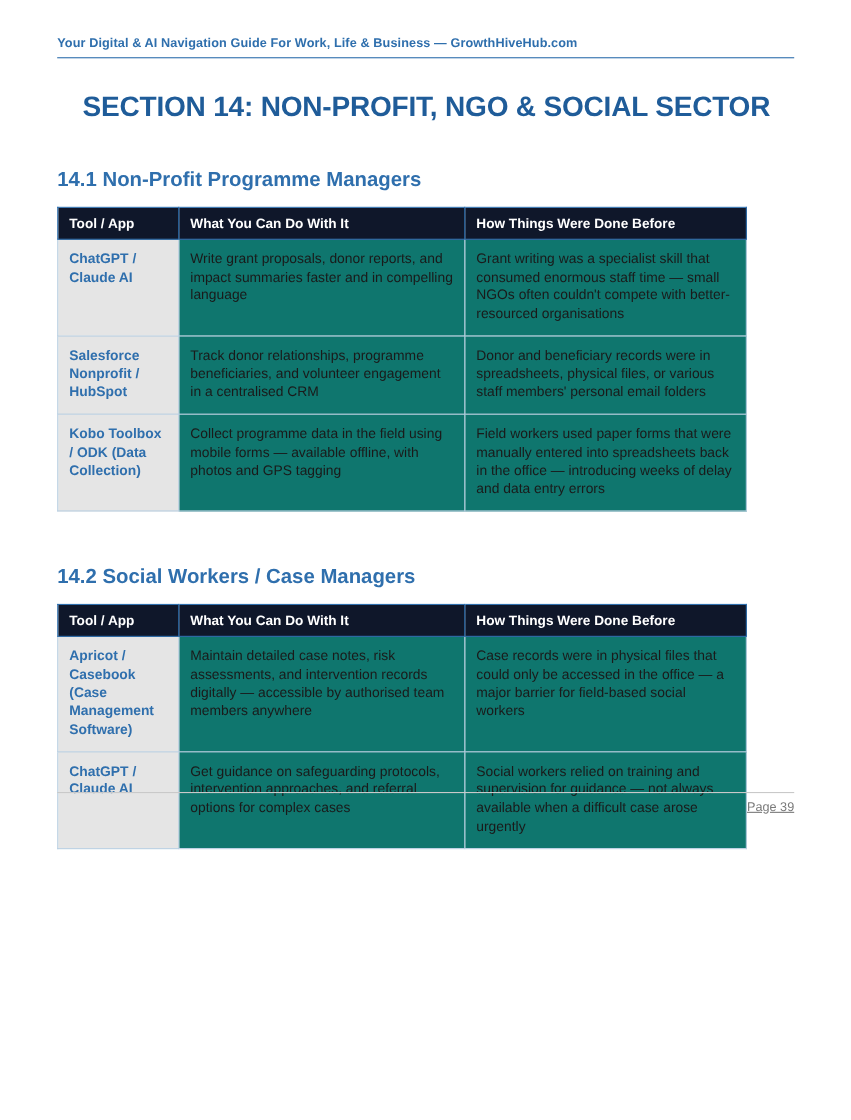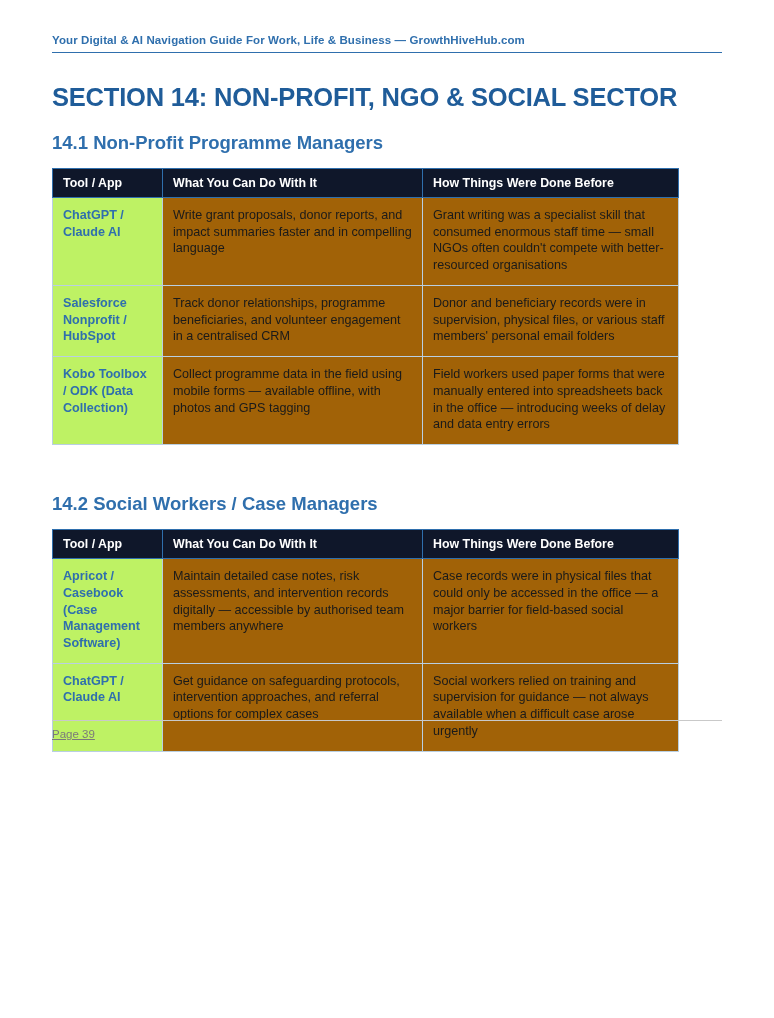--- a/index.html
+++ b/index.html
@@ -38,34 +38,35 @@
     width: 100%;
   }
 
   
   .section-title {
     margin-top: 30px;
     font-size: 25.5px;
     font-weight: bold;
     color: #1f5c99;
     letter-spacing: -0.2px;
+    margin-left: 23px;
   }
   .section-intro {
     margin-top: 11px;
     font-size: 14.3px;
     line-height: 1.42;
     color: #1a1a1a;
   }
 
   
   .sub-heading {
     font-size: 18.5px;
     font-weight: bold;
     color: #2f6fad;
-    margin-top: 20px;
+    margin-top: 40px;
     margin-bottom: 14px;
   }
   .sub-heading.second {
     margin-top: 48px;
   }
 
   
   table.tool-table {
     width: 626px;
     border-collapse: collapse;
@@ -81,24 +82,24 @@
     padding: 7px 9px 7px 10px;
     border: 1px solid #2f6fad;
     vertical-align: middle;
   }
   table.tool-table td {
     border: 1px solid #b9cfe2;
     padding: 9px 10px 11px 10px;
     vertical-align: top;
     line-height: 1.33;
     color: #1a1a1a;
-    background: #a16207;
+    background: #0f766e;
   }
   table.tool-table td.tool-cell {
-    background: #bef264;
+    background: #e5e5e5;
     color: #2f6fad;
     font-weight: bold;
   }
   table.tool-table td.tool-cell.empty {
     background: #eaf1f8;
   }
   col.c1 { width: 110px; }
   col.c2 { width: 260px; }
   col.c3 { width: 256px; }
 
@@ -107,20 +108,21 @@
     position: absolute;
     left: 52px;
     right: 52px;
     bottom: 22px;
   }
   .footer-rule {
     border-bottom: 1px solid #c9c9c9;
     width: 100%;
   }
   .footer-text {
+    text-align: right;
     font-size: 11.5px;
     color: #7a7a7a;
     padding-top: 7px;
     text-decoration: underline;
   }
 </style>
 </head>
 <body>
 
 <div class="page">
@@ -148,21 +150,21 @@
     </thead>
     <tbody>
       <tr>
         <td class="tool-cell">ChatGPT / Claude AI</td>
         <td>Write grant proposals, donor reports, and impact summaries faster and in compelling language</td>
         <td>Grant writing was a specialist skill that consumed enormous staff time — small NGOs often couldn't compete with better-resourced organisations</td>
       </tr>
       <tr>
         <td class="tool-cell">Salesforce Nonprofit / HubSpot</td>
         <td>Track donor relationships, programme beneficiaries, and volunteer engagement in a centralised CRM</td>
-        <td>Donor and beneficiary records were in supervision, physical files, or various staff members' personal email folders</td>
+        <td>Donor and beneficiary records were in spreadsheets, physical files, or various staff members' personal email folders</td>
       </tr>
       <tr>
         <td class="tool-cell">Kobo Toolbox / ODK (Data Collection)</td>
         <td>Collect programme data in the field using mobile forms — available offline, with photos and GPS tagging</td>
         <td>Field workers used paper forms that were manually entered into spreadsheets back in the office — introducing weeks of delay and data entry errors</td>
       </tr>
     </tbody>
   </table>
 
   <div class="sub-heading second">14.2 Social Workers / Case Managers</div>

